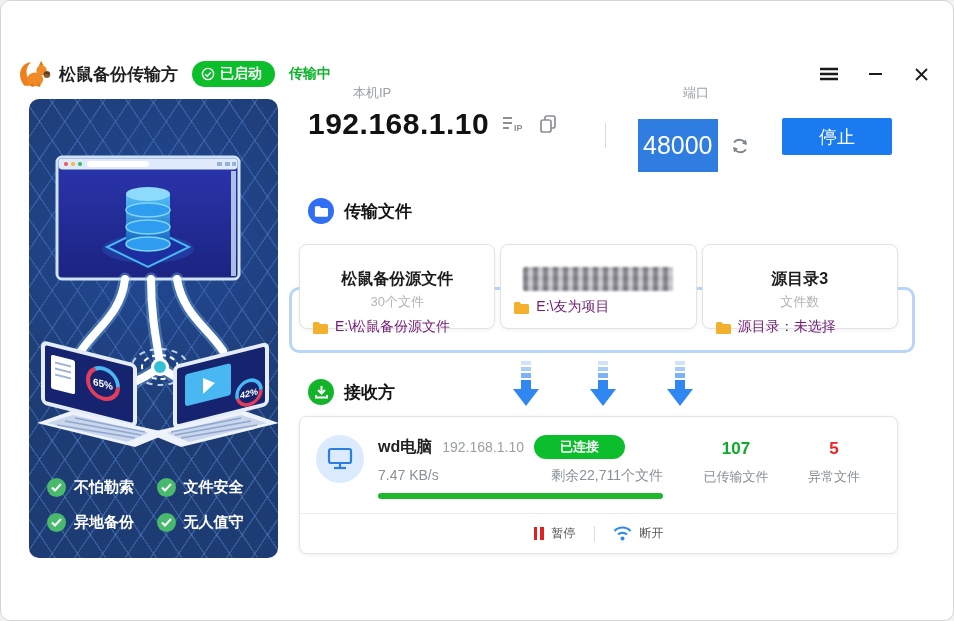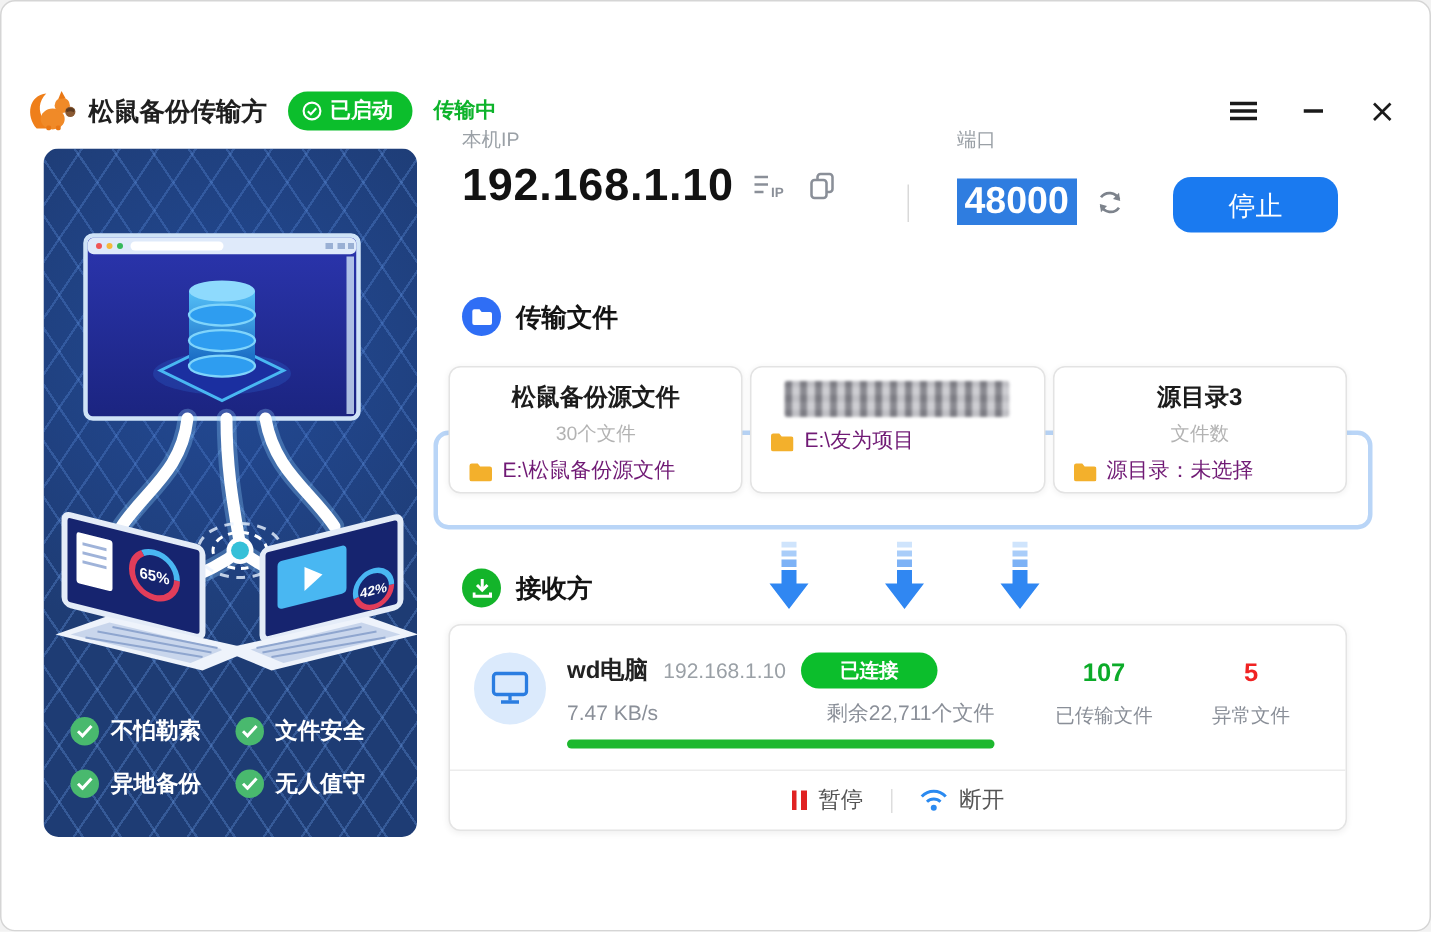--- a/index.html
+++ b/index.html
@@ -22,39 +22,39 @@
       radial-gradient(circle at 50% 30%, rgba(40,90,190,.45), rgba(0,0,0,0) 60%),
       repeating-linear-gradient(56deg, rgba(108,158,232,.30) 0 1.5px, rgba(0,0,0,0) 1.5px 21px),
       repeating-linear-gradient(-56deg, rgba(108,158,232,.30) 0 1.5px, rgba(0,0,0,0) 1.5px 21px);
   }
   .panel-art { position:absolute; left:0; top:0; }
   .features { position:absolute; left:18px; bottom:26px; right:12px; display:grid; grid-template-columns:1fr 1fr; row-gap:16px; }
   .feature { display:flex; align-items:center; gap:8px; color:#fff; font-size:15px; font-weight:bold; }
   .check-circle { width:19px; height:19px; border-radius:50%; background:#49b96e; display:flex; align-items:center; justify-content:center; flex:none; }
 
   
-  .label-sm { position:absolute; font-size:13px; color:#9aa0a6; }
+  .label-sm { position:absolute; font-size:13px; color:#9aa0a6;margin-left:45px; }
   .ip-row { position:absolute; left:307px; top:106px; display:flex; align-items:center; gap:13px; }
   .ip-value { font-size:30px; font-weight:bold; color:#121212; letter-spacing:.5px; }
   .vdivider { position:absolute; left:604px; top:122px; width:1px; height:25px; background:#d9d9d9; }
   .port-row { position:absolute; left:637px; top:118px; display:flex; align-items:center; gap:12px; }
-  .port-value { font-size:25px; font-weight:bold; color:#fff; background:#2f7de0; padding:1px 5px; }
-  .stop-btn { position:absolute; left:781px; top:117px; width:110px; height:37px; background:#1a7af0; color:#fff; font-size:18px; border:none; border-radius:12px; display:flex; align-items:center; justify-content:center; cursor:pointer; font-family:inherit; }
+  .port-value { font-size:25px; font-weight:normal; color:#fff; background:#2f7de0; padding:12px 5px; }
+  .stop-btn { position:absolute; left:781px; top:117px; width:110px; height:37px; background:#1a7af0; color:#fff; font-size:18px; border:none; border-radius:2px; display:flex; align-items:center; justify-content:center; cursor:pointer; font-family:inherit; }
 
   
   .sec-head { position:absolute; display:flex; align-items:center; gap:10px; }
   .sec-icon { width:26px; height:26px; border-radius:50%; display:flex; align-items:center; justify-content:center; flex:none; }
   .sec-icon.blue { background:#2f6ef5; }
   .sec-icon.green { background:#13b42a; }
   .sec-title { font-size:17px; font-weight:bold; color:#141414; }
 
   
   .cards-frame { position:absolute; left:288px; top:286px; width:626px; height:66px; border:3px solid #b9d5f7; border-radius:10px; }
   .cards-row { position:absolute; left:298px; top:243px; width:599px; display:flex; gap:5px; }
-  .src-card { flex:1; height:85px; background:#fff; border:1px solid #e3e3e3; border-radius:8px; box-shadow:0 1px 4px rgba(0,0,0,.06); padding-top:9px; }
+  .src-card { flex:1; height:85px; background:#fff; border:1px solid #e3e3e3; border-radius:8px; box-shadow:0 1px 4px rgba(0,0,0,.06); padding-top:22px; }
   .src-name { text-align:center; font-size:16px; font-weight:bold; color:#1c1c1c; height:24px; line-height:24px; }
   .censored { width:150px; height:24px; margin:0 auto; border-radius:2px;
     background:
       repeating-linear-gradient(90deg, rgba(110,110,118,.75) 0 5px, rgba(200,200,205,.75) 5px 10px),
       repeating-linear-gradient(0deg, #a6a6ab 0 5px, #dcdcdf 5px 10px);
     filter:blur(1px); }
   .src-count { text-align:center; font-size:13px; color:#b3b3b3; margin-top:2px; }
   .src-path { display:flex; align-items:center; gap:7px; margin-top:7px; padding-left:12px; font-size:14px; color:#701a75; }
 
   
@@ -71,21 +71,21 @@
   .conn-badge { background:#0cbe2c; color:#fff; font-size:13px; font-weight:bold; padding:3px 26px; border-radius:12px; }
   .info-row { display:flex; justify-content:space-between; margin-top:8px; font-size:14px; color:#8a8f98; }
   .progress { margin-top:8px; height:6px; border-radius:3px; background:#1db82e; }
   .rc-stats { display:flex; width:196px; flex:none; padding-top:4px; }
   .stat { flex:1; text-align:center; }
   .stat-val { font-size:17px; font-weight:bold; }
   .stat-val.green { color:#0cab29; }
   .stat-val.red { color:#f02222; }
   .stat-label { font-size:13px; color:#8a8f98; margin-top:9px; }
   .rc-footer { border-top:1px solid #ececec; height:40px; display:flex; align-items:center; justify-content:center; }
-  .foot-btn { display:flex; align-items:center; gap:8px; font-size:15px; color:#555; cursor:pointer; }
+  .foot-btn { display:flex; align-items:center; gap:8px; font-size:12px; color:#555; cursor:pointer; }
   .foot-div { width:1px; height:16px; background:#ddd; margin:0 18px; }
   .pause-icon { display:flex; gap:3px; }
   .pause-icon span { display:block; width:3.5px; height:13px; background:#e02222; }
 </style>
 </head>
 <body>
 
 <div class="window">
 
   <div class="titlebar">

